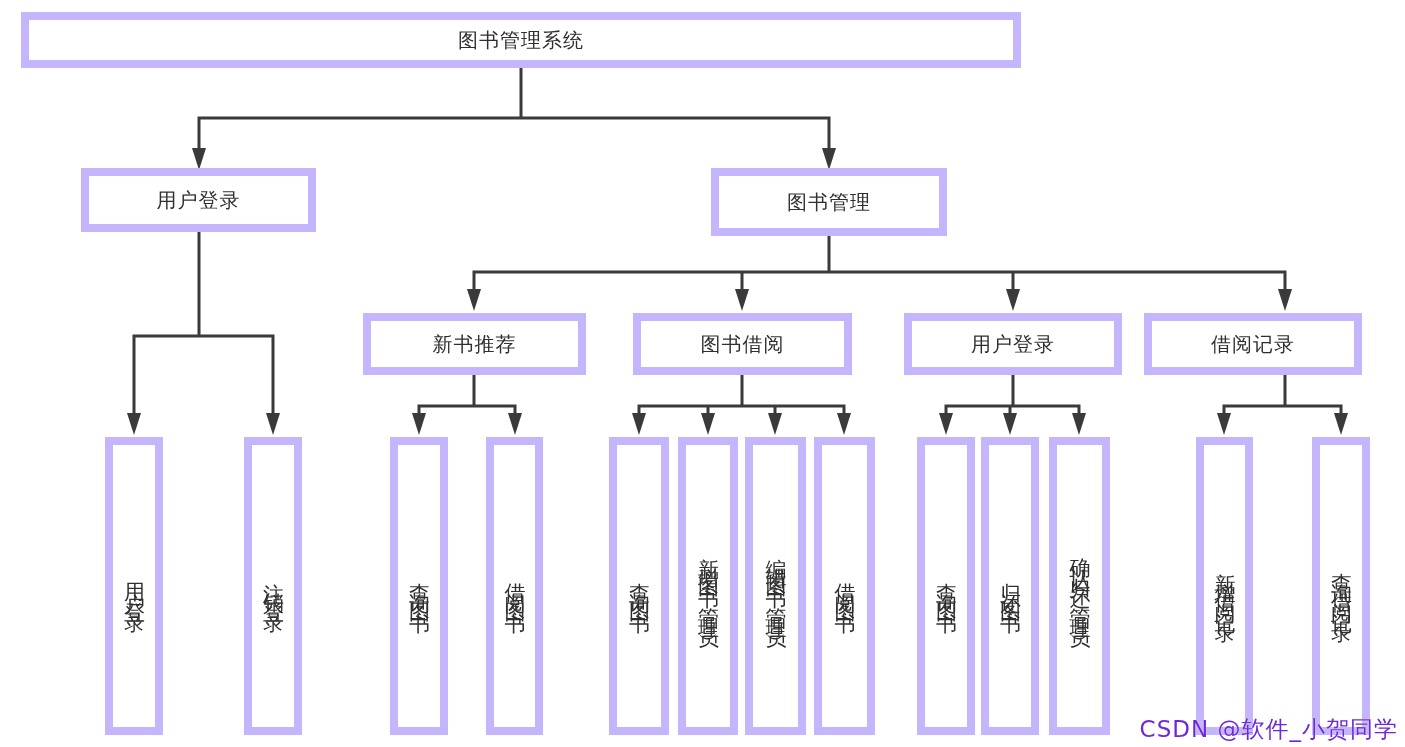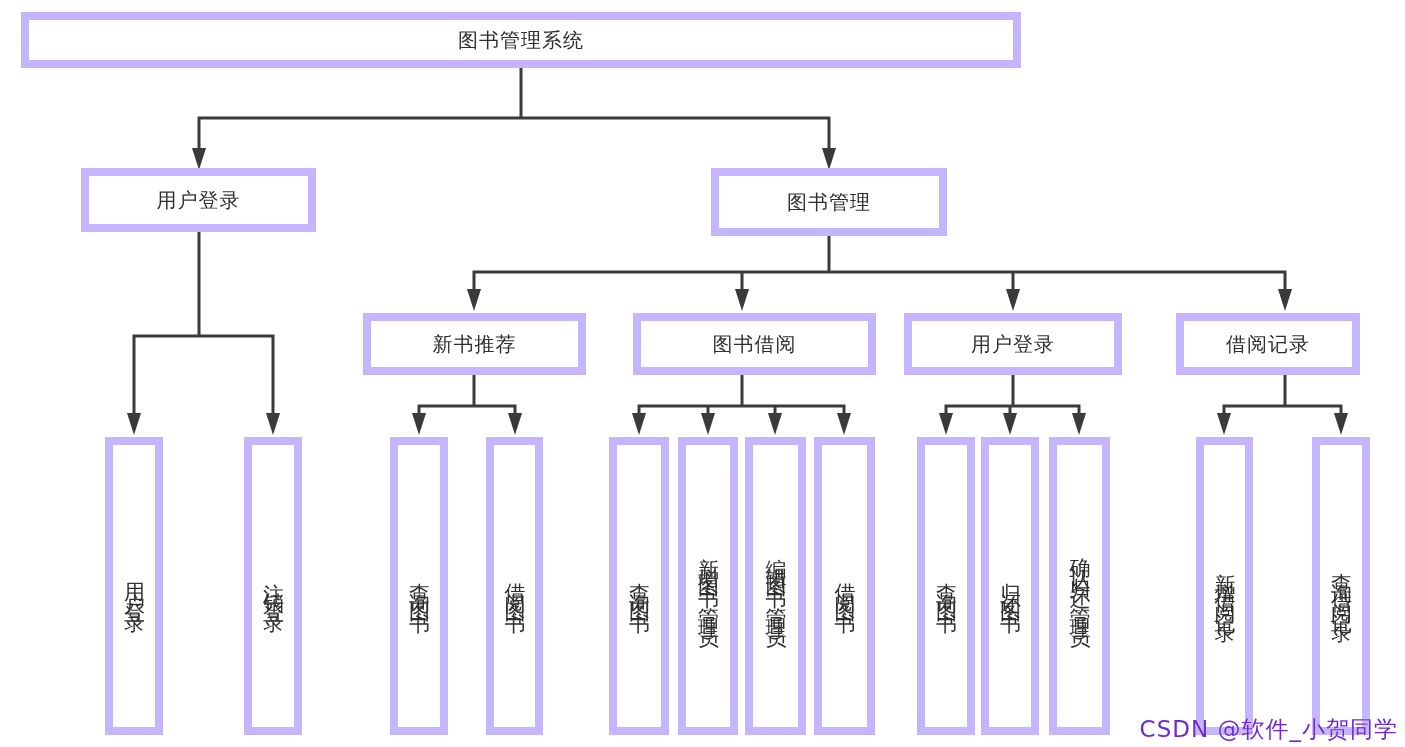--- a/index.html
+++ b/index.html
@@ -26,23 +26,23 @@
     align-items: center;
     justify-content: center;
     text-align: center;
   }
   .hbox { font-size: 20px; letter-spacing: 1px; }
   .root  { left: 21px;  top: 12px;  width: 1000px; height: 56px; }
   .lvl2a { left: 81px;  top: 168px; width: 235px;  height: 64px; }
   .lvl2b { left: 711px; top: 168px; width: 236px;  height: 68px; }
   .lvl3  { top: 313px; height: 62px; }
   .g1 { left: 363px;  width: 223px; }
-  .g2 { left: 633px;  width: 243px; text-align: center; }
+  .g2 { left: 633px;  width: 219px; text-align: center; }
   .g3 { left: 904px;  width: 218px; }
-  .g4 { left: 1176px; width: 184px; }
+  .g4 { left: 1144px; width: 218px; }
   .leaf { top: 437px; height: 298px; }
   .leaf span {
     writing-mode: vertical-rl;
     text-orientation: mixed;
     font-size: 21px;
     letter-spacing: 10px;
     line-height: 1;
     white-space: nowrap;
   }
   .watermark {

